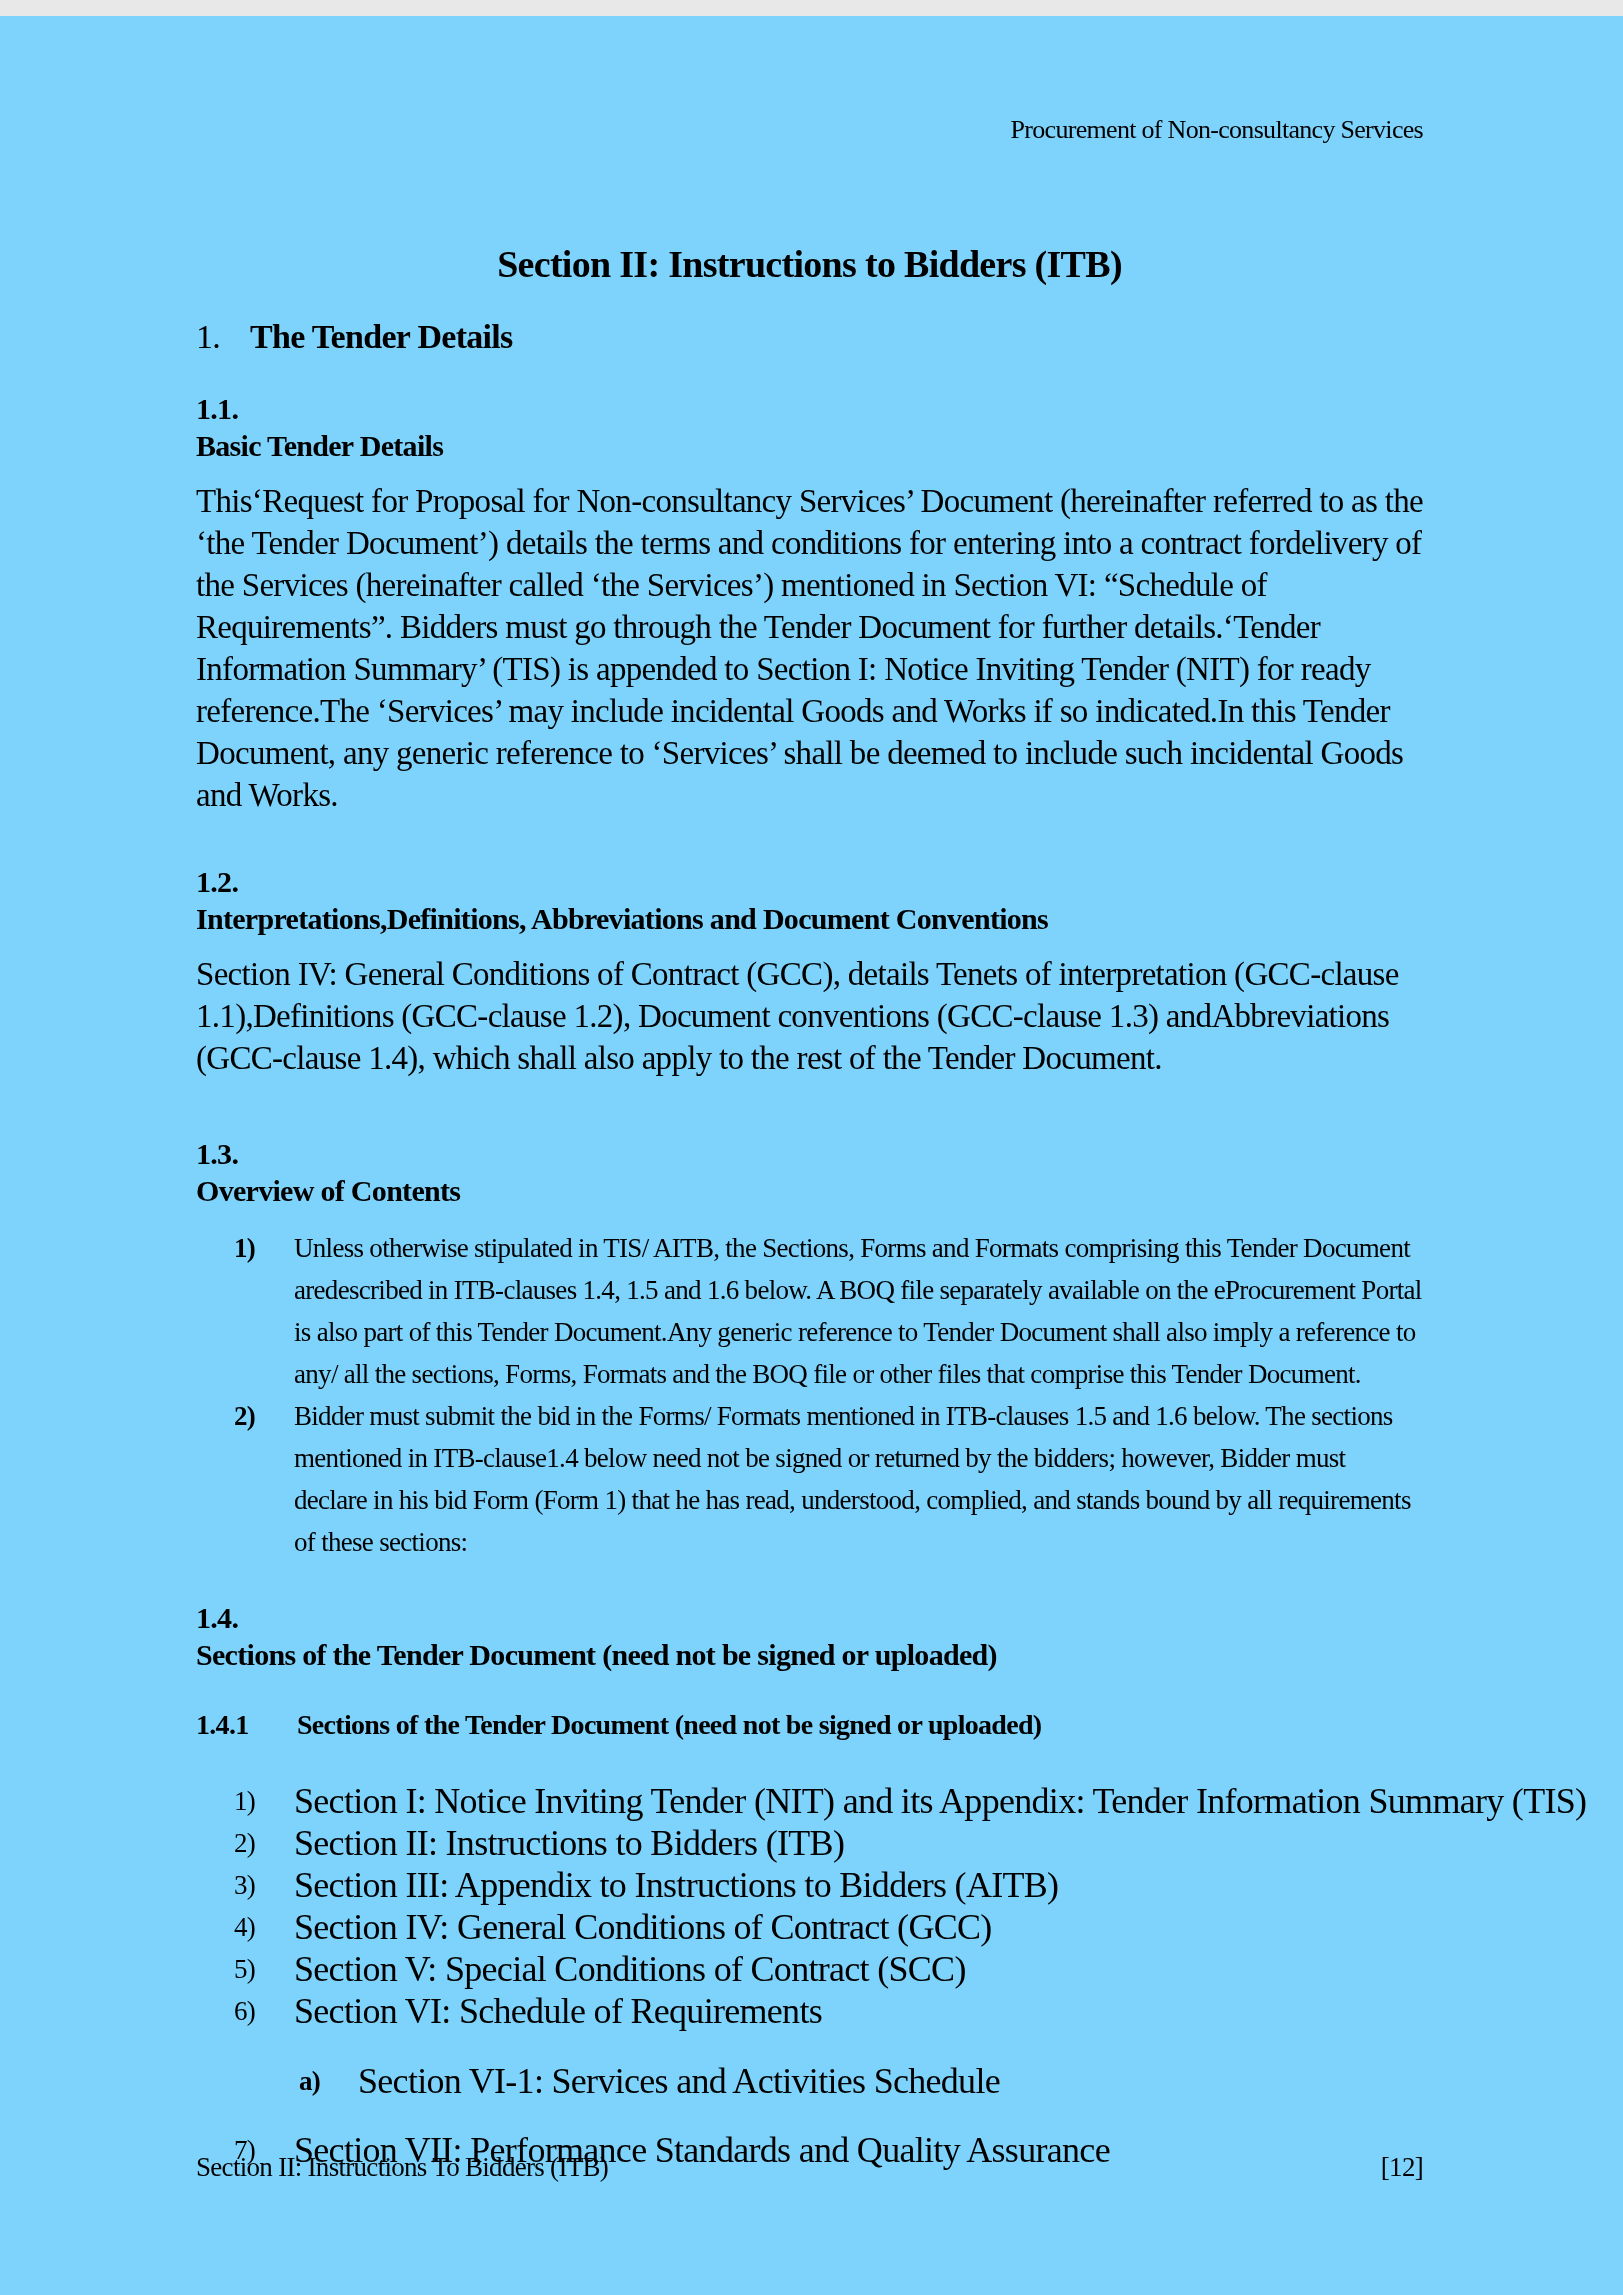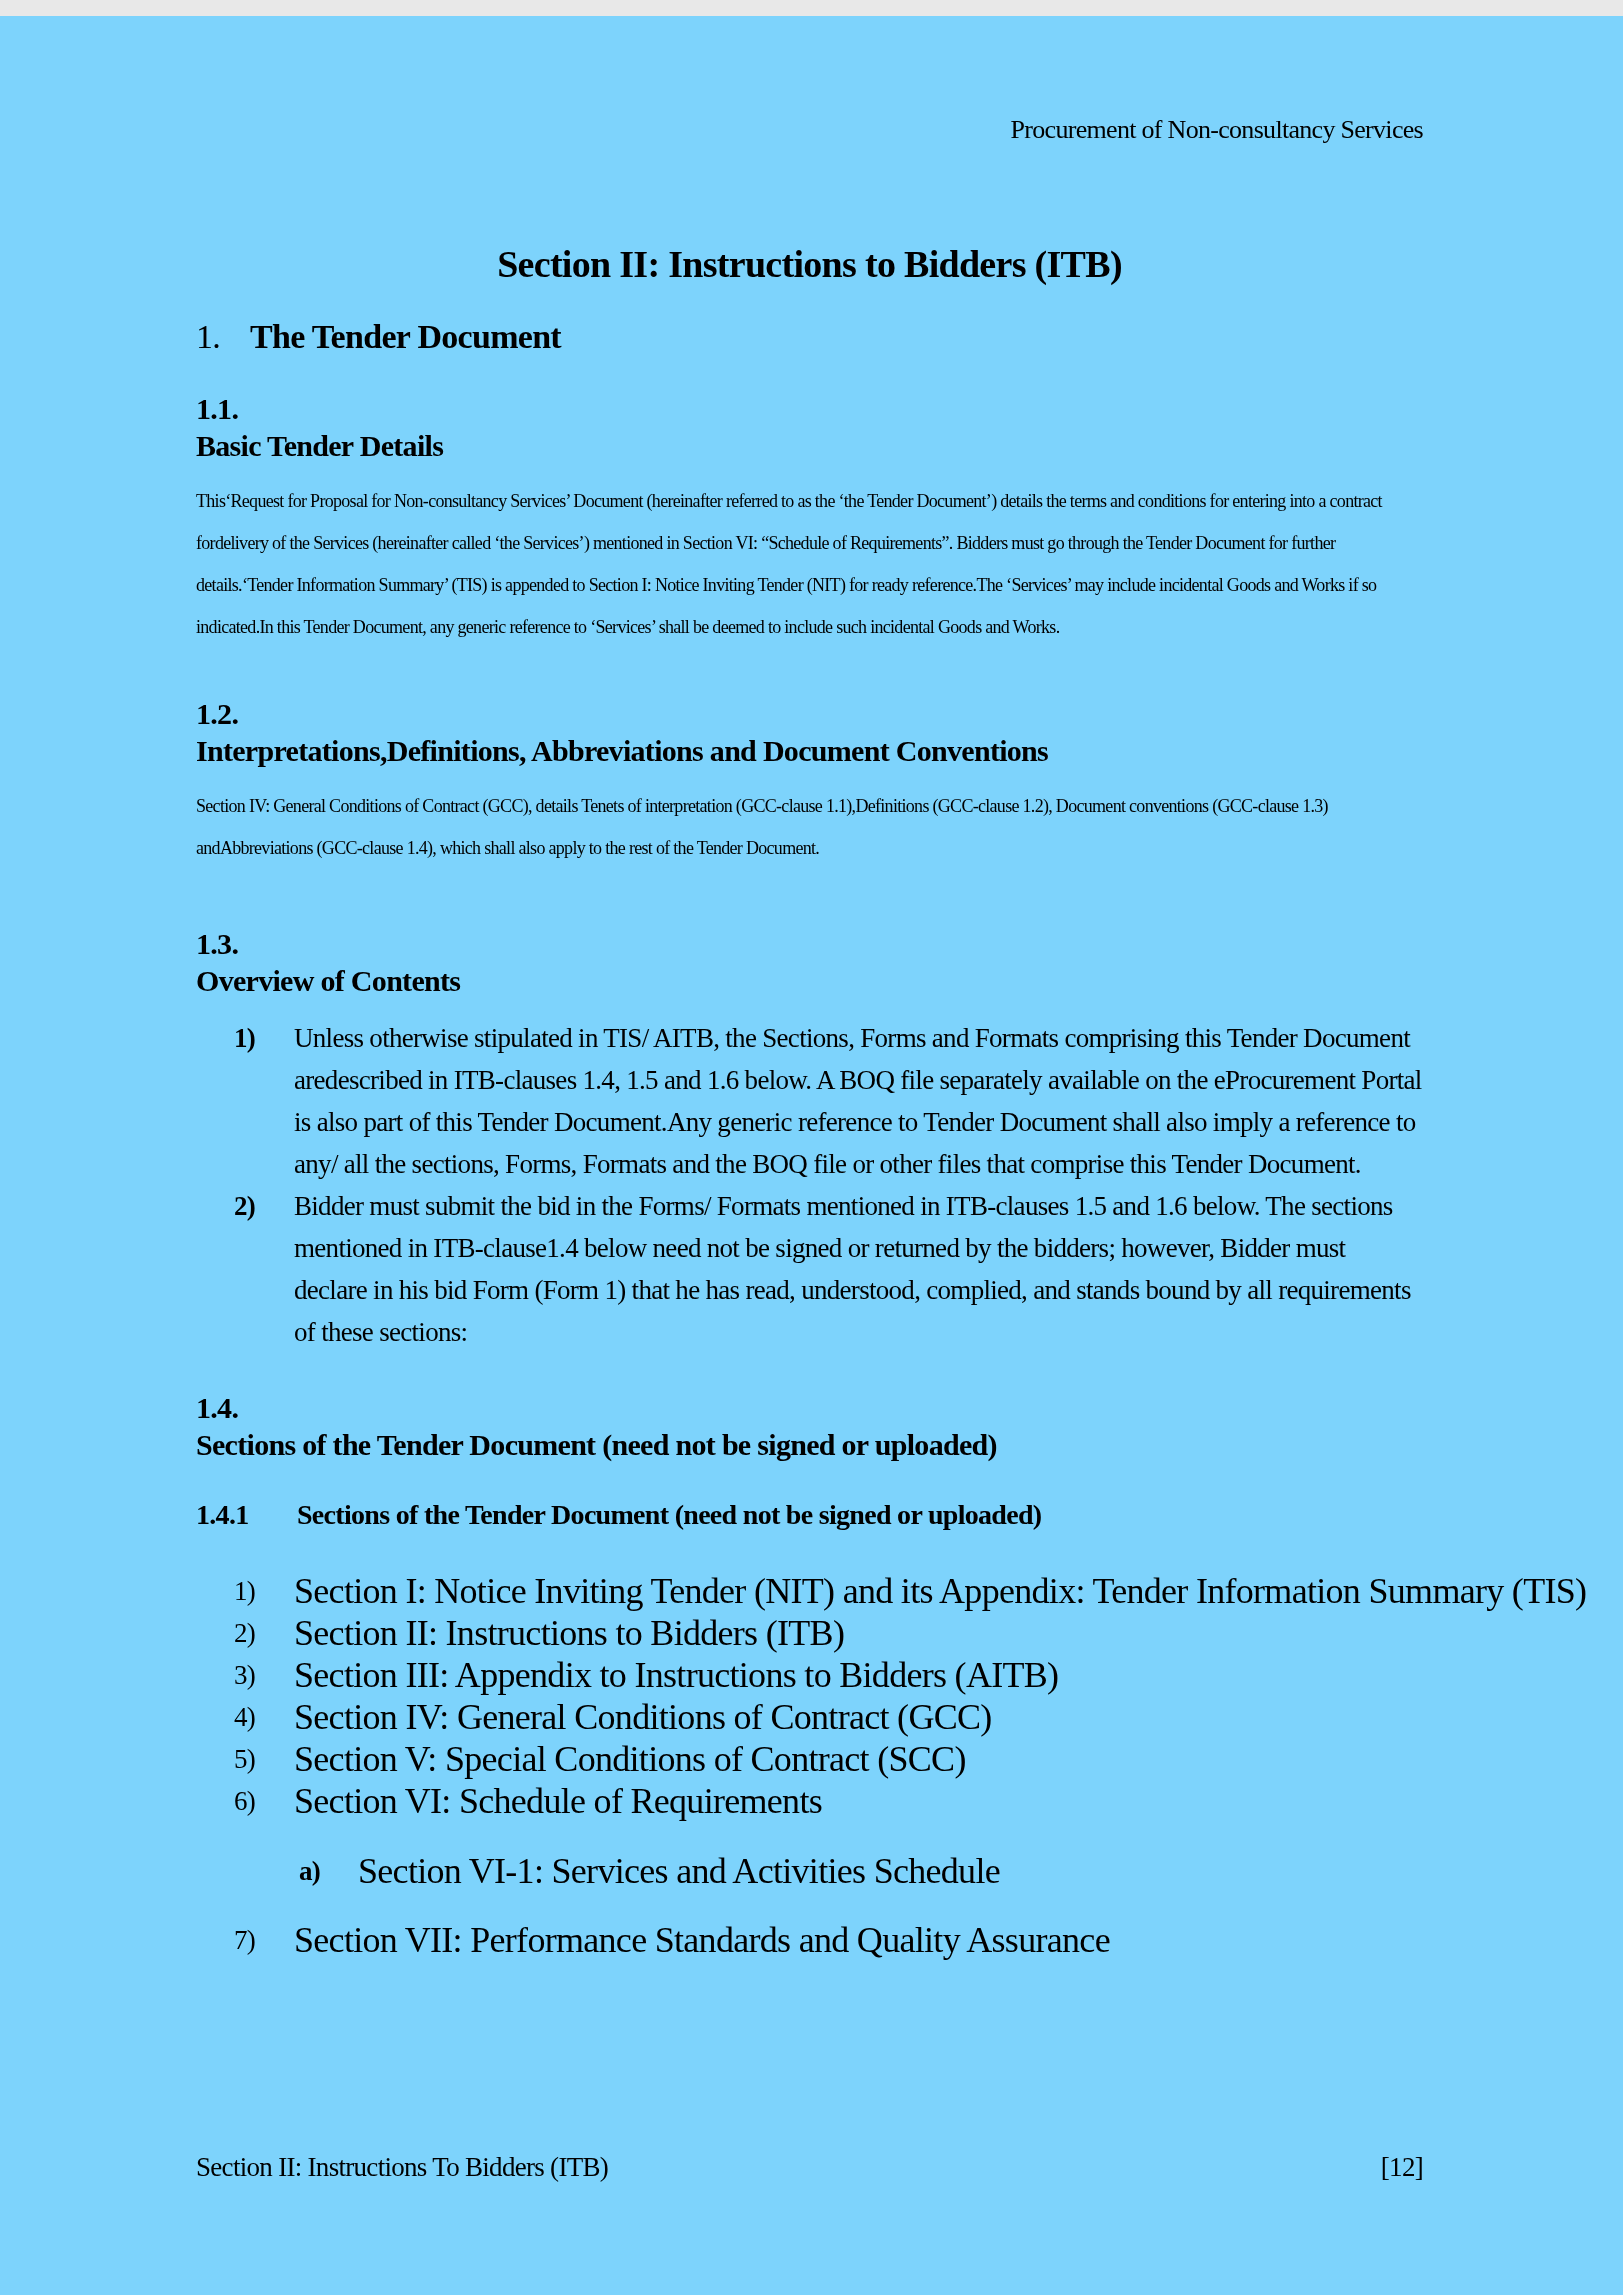--- a/index.html
+++ b/index.html
@@ -54,21 +54,21 @@
     letter-spacing:-0.7px;
   }
   .h3num{width:101px;flex:none;}
   .mt-h11{margin-top:33px;}
   .mt-h12{margin-top:47px;}
   .mt-h13{margin-top:56px;justify-content:space-between;}
   .mt-h14{margin-top:36px;}
   .mt-h141{margin-top:34px;}
   p.body{
     margin:15.7px 0 0 0;
-    font-size:18px;
+    font-size:33px;
     line-height:42px;
     letter-spacing:-0.7px;
   }
   .list{margin-top:18.3px;}
   .list-tight{margin-top:38px;}
   .li{
     display:flex;
     font-size:27px;
     line-height:42px;
     letter-spacing:-0.7px;
@@ -96,21 +96,21 @@
   <div class="content">
 
     <div class="header">
       <span>Procurement of Non-consultancy Services</span>
     </div>
 
     <div class="doc-title">Section II: Instructions to Bidders (ITB)</div>
 
     <div class="h1row">
       <span class="h1num">1.</span>
-      <span class="h1text">The Tender Document</span>
+      <span class="h1text">The Tender Details</span>
     </div>
 
     <div class="h2row mt-h11">
       <span class="h2num">1.1.</span>
       <span>Basic Tender Details</span>
     </div>
     <p class="body">This‘Request for Proposal for Non-consultancy Services’ Document (hereinafter referred to as the ‘the Tender Document’) details the terms and conditions for entering into a contract fordelivery of the Services (hereinafter called ‘the Services’) mentioned in Section VI: “Schedule of Requirements”. Bidders must go through the Tender Document for further details.‘Tender Information Summary’ (TIS) is appended to Section I: Notice Inviting Tender (NIT) for ready reference.The ‘Services’ may include incidental Goods and Works if so indicated.In this Tender Document, any generic reference to ‘Services’ shall be deemed to include such incidental Goods and Works.</p>
 
     <div class="h2row mt-h12">
       <span class="h2num">1.2.</span>

